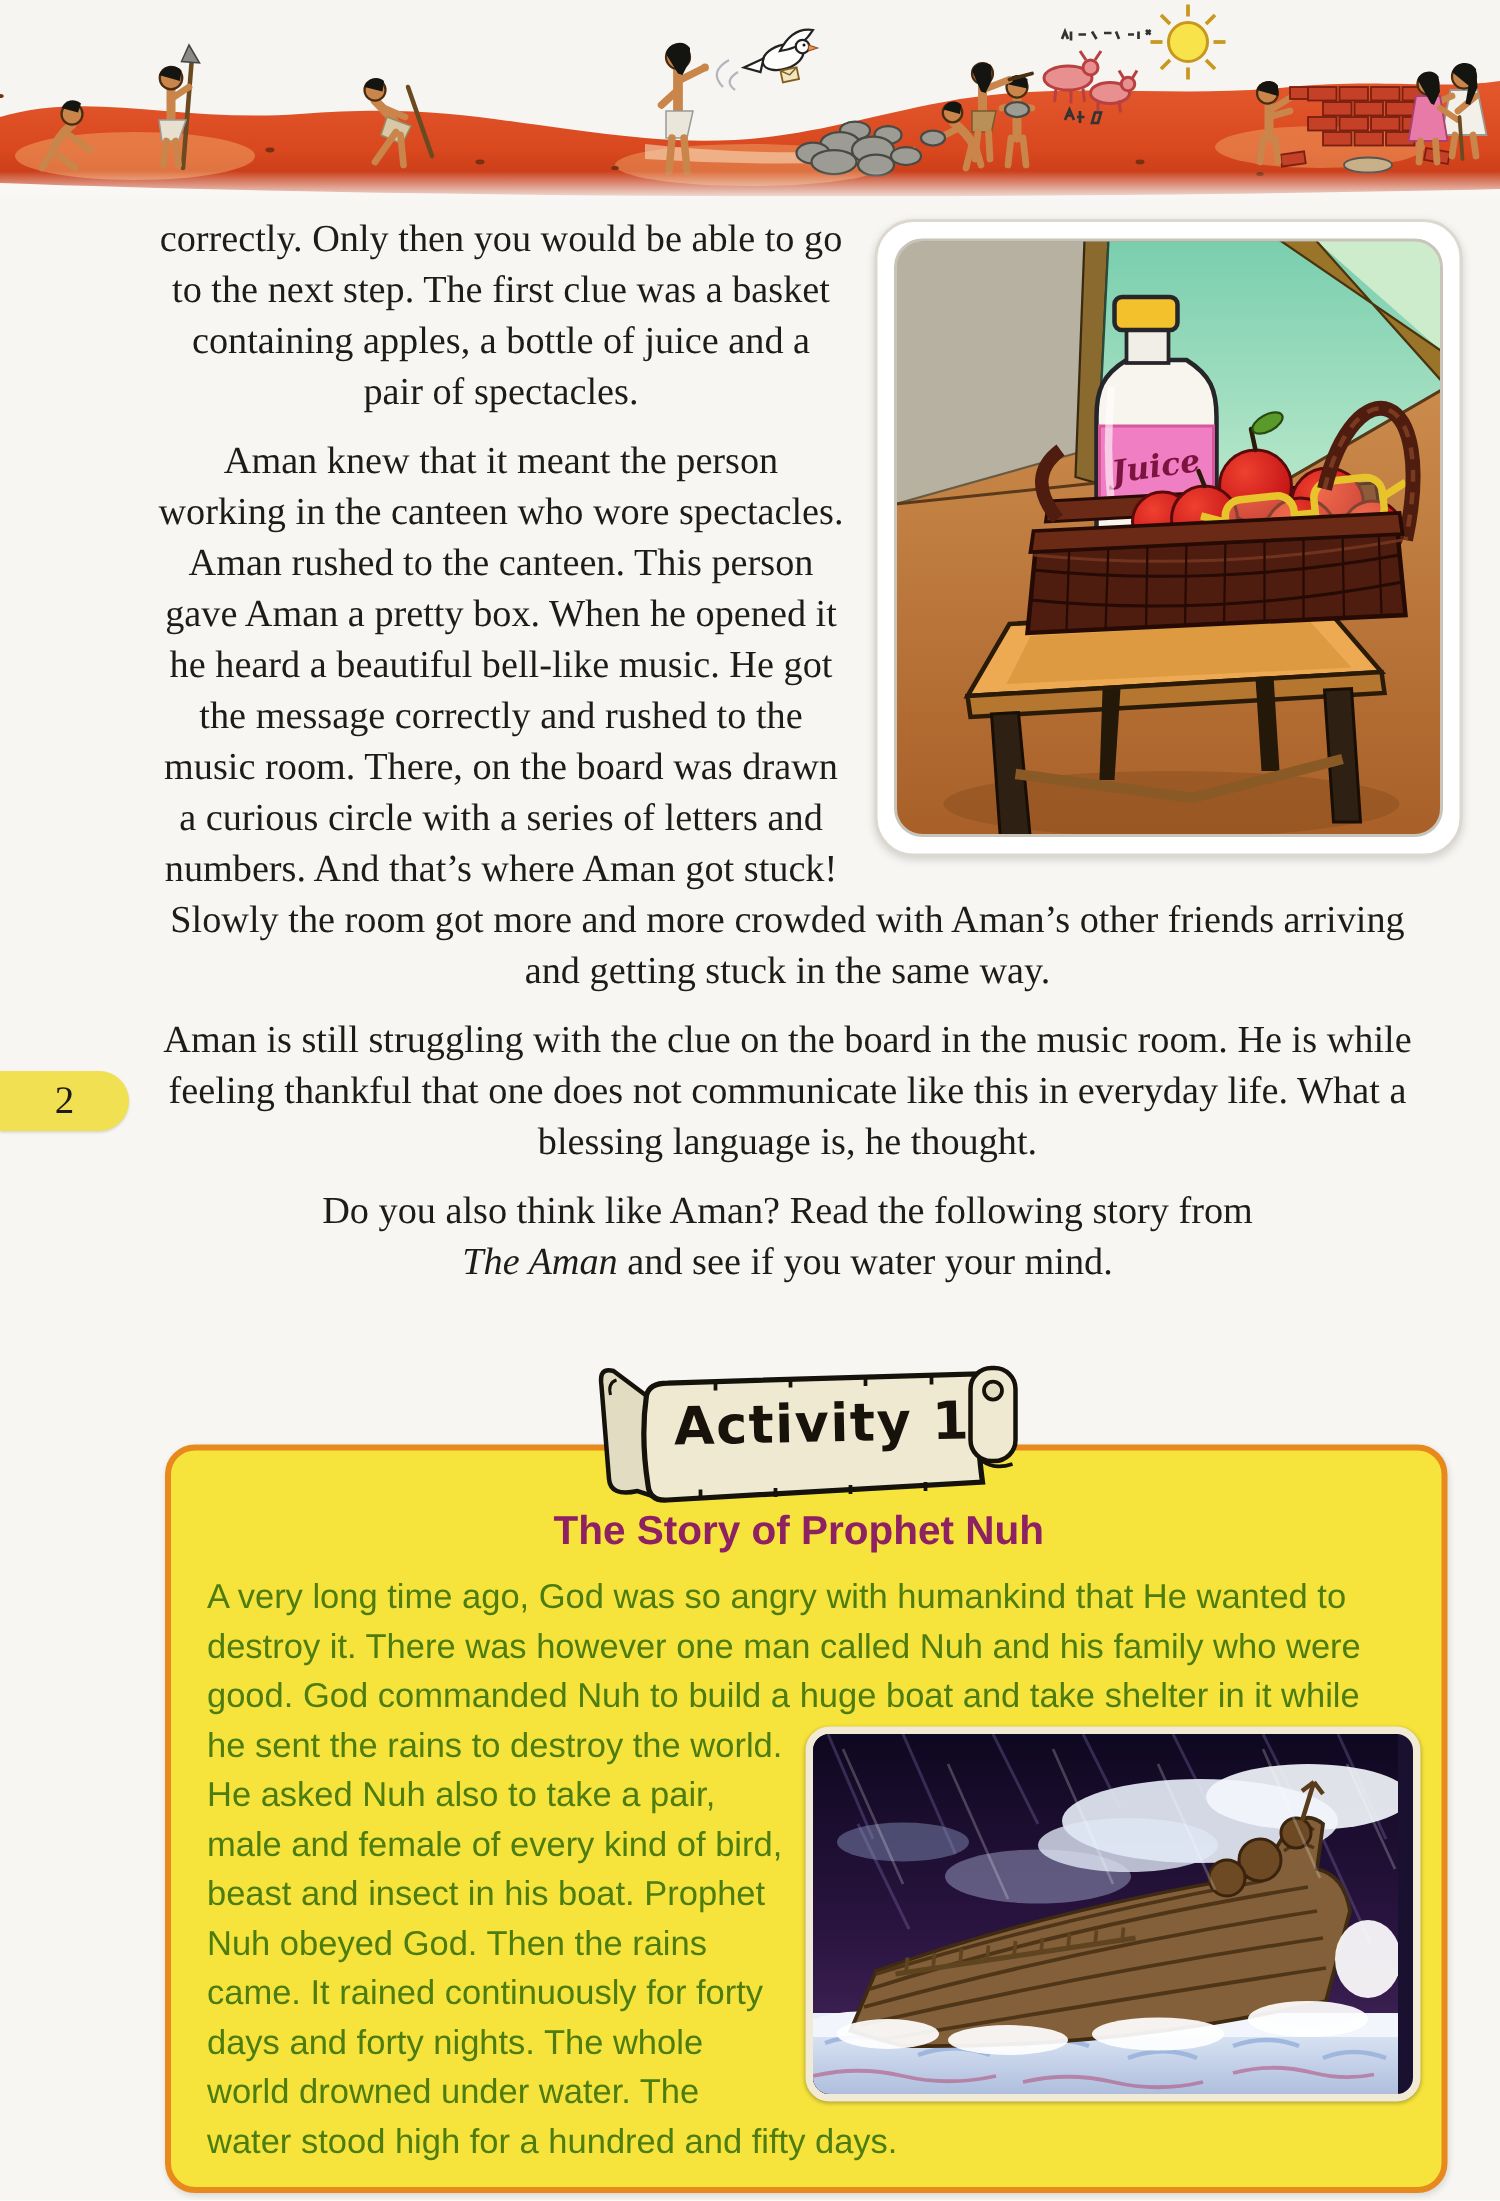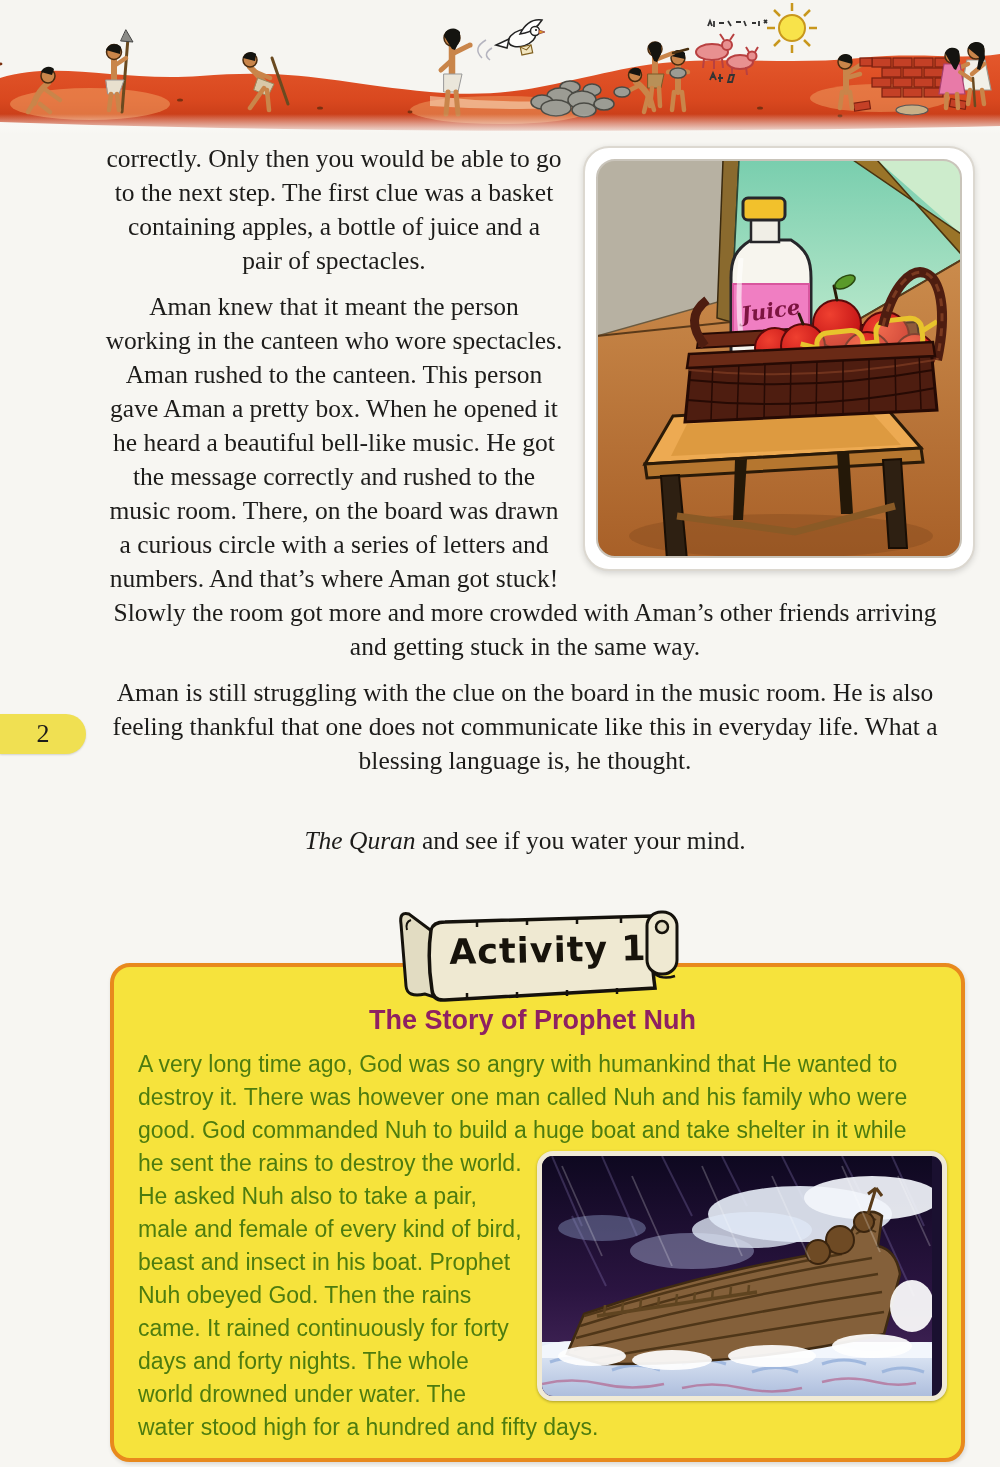--- a/index.html
+++ b/index.html
@@ -393,23 +393,23 @@
             </g>
             <polygon points="104,206 348,194 350,208 102,220" fill="#6a2a16" stroke="#260a04" stroke-width="2.5"></polygon>
           </g>
         </g>
         <rect x="12" y="12" width="364" height="397" rx="18" fill="none" stroke="#c9c4ba" stroke-width="2"></rect>
       </svg>
     </div>
 
     <p>correctly. Only then you would be able to go to the next step. The first clue was a basket containing apples, a bottle of juice and a pair of spectacles.</p>
     <p>Aman knew that it meant the person working in the canteen who wore spectacles. Aman rushed to the canteen. This person gave Aman a pretty box. When he opened it he heard a beautiful bell-like music. He got the message correctly and rushed to the music room. There, on the board was drawn a curious circle with a series of letters and numbers. And that’s where Aman got stuck! Slowly the room got more and more crowded with Aman’s other friends arriving and getting stuck in the same way.</p>
-    <p>Aman is still struggling with the clue on the board in the music room. He is also feeling thankful that one does not communicate like this in everyday life. What a blessing language is, he thought.</p>
-    <p><br>
-      <span class="quran-italic">The Quran</span><span> and see if you water your mind.</span></p>
+    <p>Aman is still struggling with the clue on the board in the music room. He is while feeling thankful that one does not communicate like this in everyday life. What a blessing language is, he thought.</p>
+    <p><span>Do you also think like Aman? Read the following story from</span><br>
+      <span class="quran-italic">The Aman</span><span> and see if you water your mind.</span></p>
   </div>
 
   <div class="page-tab">
     <span>2</span>
   </div>
 
   <div class="activity-wrap">
     <svg width="310" height="118" viewBox="0 0 310 118">
 
       <path d="M40,36 L16,18 Q6,15 8,28 L13,90 Q14,102 32,98 L44,102 Z" fill="#e2dcc2" stroke="#15120c" stroke-width="3"></path>

